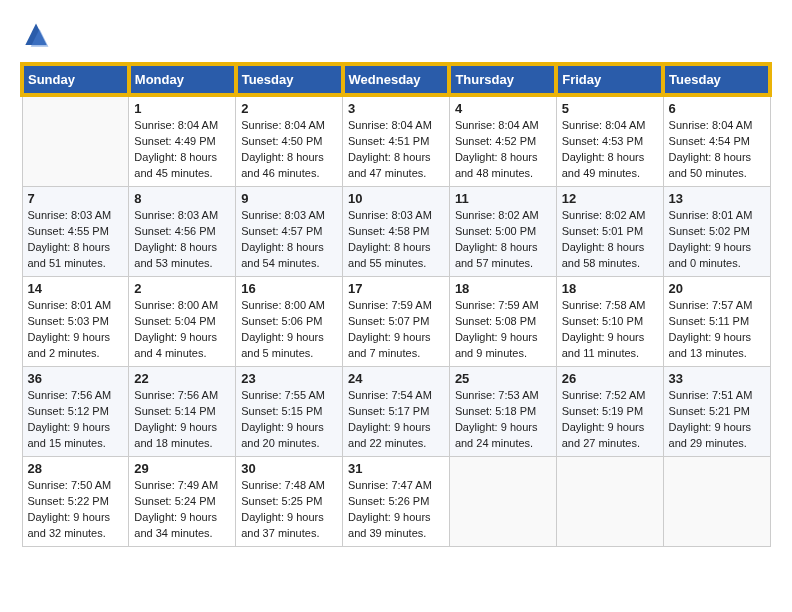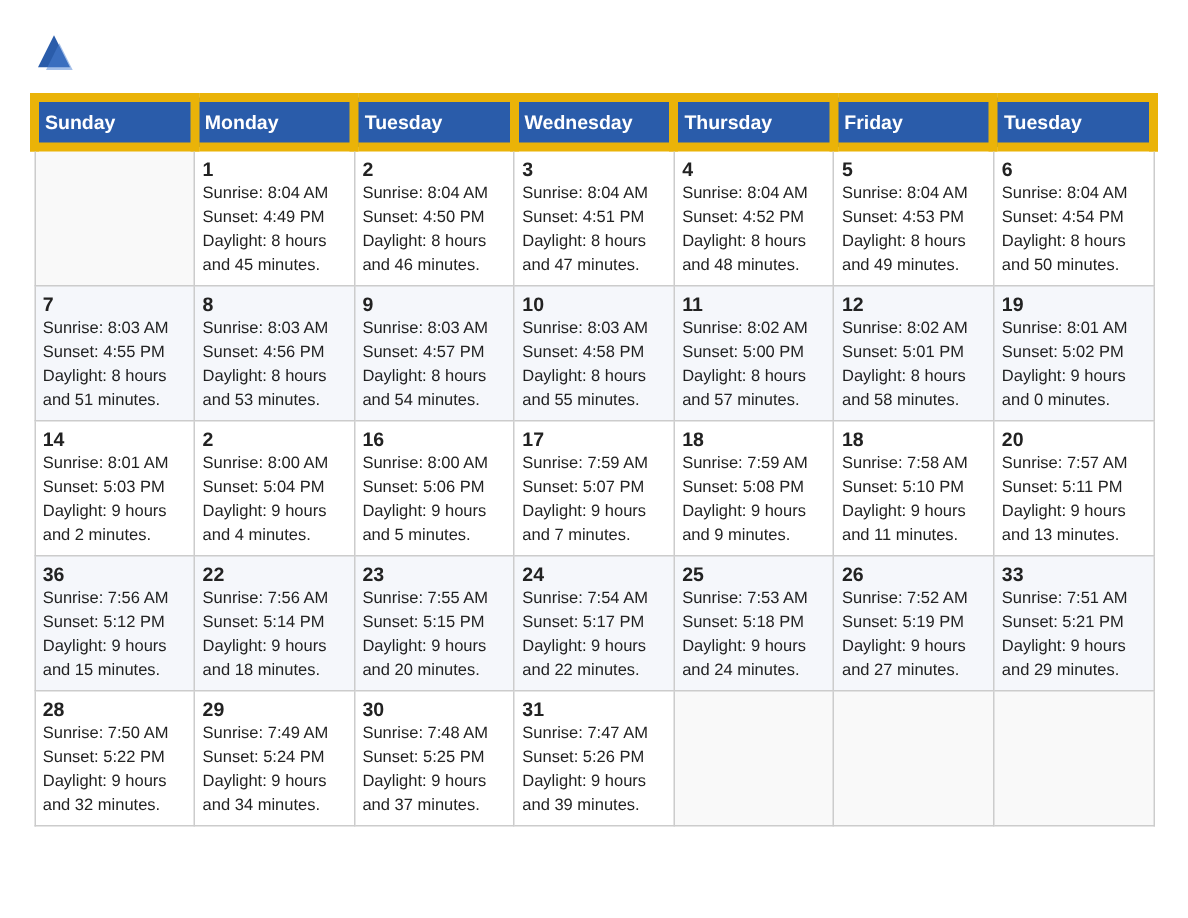--- a/index.html
+++ b/index.html
@@ -50,21 +50,21 @@
       width: 100%;
       border-collapse: collapse;
       table-layout: fixed;
     }
     thead tr th {
       background: #2a5caa;
       color: #fff;
       font-size: 13px;
       font-weight: bold;
       padding: 6px 4px;
-      border: 6px solid #eab308;
+      border: 4px solid #eab308;
       text-align: left;
     }
     tbody tr td {
       border: 1px solid #ccc;
       vertical-align: top;
       padding: 4px 5px;
       height: 90px;
       font-size: 11px;
       color: #222;
       background: #fff;
@@ -190,21 +190,21 @@
           Sunrise: 8:02 AM<br>Sunset: 5:00 PM<br>Daylight: 8 hours and 57 minutes.
         </div>
         </td>
         <td>
           <span class="day-number">12</span>
         <div class="day-info">
           Sunrise: 8:02 AM<br>Sunset: 5:01 PM<br>Daylight: 8 hours and 58 minutes.
         </div>
         </td>
         <td>
-          <span class="day-number">19</span>
+          <span class="day-number">13</span>
         <div class="day-info">
           Sunrise: 8:01 AM<br>Sunset: 5:02 PM<br>Daylight: 9 hours and 0 minutes.
         </div>
         </td>
       </tr>
       <tr>
         <td>
           <span class="day-number">14</span>
         <div class="day-info">
           Sunrise: 8:01 AM<br>Sunset: 5:03 PM<br>Daylight: 9 hours and 2 minutes.

